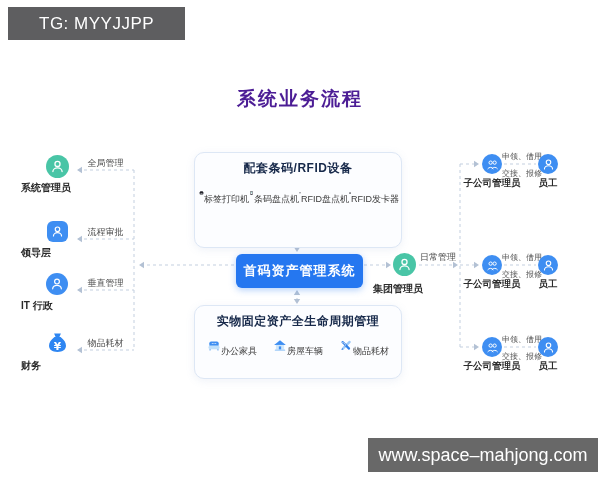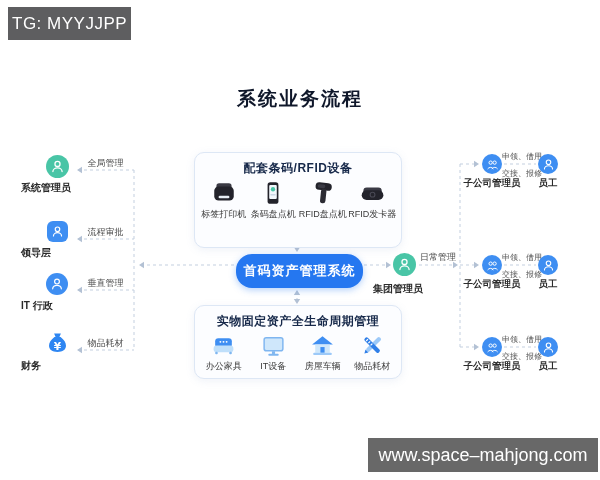--- a/index.html
+++ b/index.html
@@ -2,42 +2,42 @@
 <html><head>
 <meta charset="utf-8">
 <style>
   * { margin:0; padding:0; box-sizing:border-box; }
   html,body { background:#fff; }
   body { font-family:"Liberation Sans","DejaVu Sans",sans-serif; }
   #canvas { position:relative; width:600px; height:480px; background:#ffffff; overflow:hidden; }
 
   
   .banner { position:absolute; background:#5e5e60; color:#fff; display:flex; align-items:center; justify-content:center; }
-  #banner-top { left:8px; top:7px; height:33px; padding:0 4px; font-size:17px; letter-spacing:.5px; }
+  #banner-top { left:8px; top:7px; height:33px; padding:0 31px; font-size:17px; letter-spacing:.5px; }
   #banner-bottom { right:2px; top:438px; width:230px; height:34px; background:#686868; font-size:18px; }
 
   
   #diagram-title { position:absolute; left:0; top:86px; width:100%; text-align:center;
-      font-size:19px; font-weight:bold; color:#0f172a; letter-spacing:2px; }
+      font-size:19px; font-weight:bold; color:#4c1d95; letter-spacing:2px; }
 
   
   #connectors { position:absolute; left:0; top:0; width:600px; height:480px; }
 
   
   .flow-box { position:absolute; background:#fcfdff; border:1px solid #dde7f5; border-radius:10px;
       box-shadow:0 2px 8px rgba(120,150,200,.12); }
   #device-box { left:194px; top:152px; width:208px; height:96px; }
   #asset-box  { left:194px; top:305px; width:208px; height:74px; }
   .box-title { text-align:center; font-size:12px; font-weight:bold; color:#17294a; margin-top:7px; letter-spacing:.5px; }
   .box-items { display:flex; justify-content:space-around; align-items:flex-end; margin-top:3px; padding:0 4px; }
-  .box-item { display:flex; flex-direction:column; align-items:center; width:50px; }
+  .box-item { display:flex; flex-direction:row; align-items:flex-end; width:50px; }
   .box-item .item-label { font-size:9px; color:#3a3a3a; margin-top:2px; white-space:nowrap; }
 
   #system-box { position:absolute; left:236px; top:254px; width:127px; height:34px;
-      background:#2577f0; border-radius:16px; display:flex; align-items:center; justify-content:center;
+      background:#2577f0; border-radius:6px; display:flex; align-items:center; justify-content:center;
       color:#fff; font-size:13px; font-weight:bold; letter-spacing:1px;
       box-shadow:0 2px 7px rgba(37,119,240,.35); white-space:nowrap; }
 
   
   .role-circle { position:absolute; border-radius:50%; display:flex; align-items:center; justify-content:center; }
   .teal { background:#49c5a6; }
   .blue { background:#3e8ef2; }
   .role-square { position:absolute; border-radius:6px; background:#3e8ef2; display:flex; align-items:center; justify-content:center; }
   .role-label { position:absolute; font-size:10px; font-weight:bold; color:#2b2b2b; white-space:nowrap; }
   .flow-label { position:absolute; text-align:center; font-size:9px; color:#4a4a4a; white-space:nowrap; }
@@ -155,28 +155,20 @@
             <circle cx="12" cy="8.5" r=".9" fill="#fff"></circle>
             <circle cx="15" cy="8.5" r=".9" fill="#fff"></circle>
           <rect x="2.5" y="12" width="19" height="6.5" rx="3" fill="#bfdffa"></rect>
           <rect x="4" y="18" width="2.5" height="2.5" rx="1" fill="#7fb6f0"></rect>
           <rect x="17.5" y="18" width="2.5" height="2.5" rx="1" fill="#7fb6f0"></rect>
         </svg>
         <div class="item-label">办公家具</div>
       </div>
       <div class="box-item">
         <svg width="25" height="25" viewBox="0 0 24 24">
-          <rect x="3" y="4.5" width="18" height="12.5" rx="2" fill="#cfe7fb" stroke="#7fb6f0" stroke-width="1.4"></rect>
-          <rect x="10.5" y="17.5" width="3" height="2.6" fill="#7fb6f0"></rect>
-          <rect x="7" y="20" width="10" height="1.8" rx=".9" fill="#7fb6f0"></rect>
-        </svg>
-        <div class="item-label">IT设备</div>
-      </div>
-      <div class="box-item">
-        <svg width="25" height="25" viewBox="0 0 24 24">
           <polygon points="12,3 22,11 2,11" fill="#3e8ef2"></polygon>
           <rect x="5" y="11" width="14" height="8" fill="#cfe7fb"></rect>
           <rect x="10" y="13.5" width="4" height="5.5" fill="#3e8ef2"></rect>
           <rect x="3" y="19" width="18" height="2.2" rx="1.1" fill="#9cc9f8"></rect>
         </svg>
         <div class="item-label">房屋车辆</div>
       </div>
       <div class="box-item">
         <svg width="25" height="25" viewBox="0 0 24 24">
           <g transform="rotate(45 12 12)">

